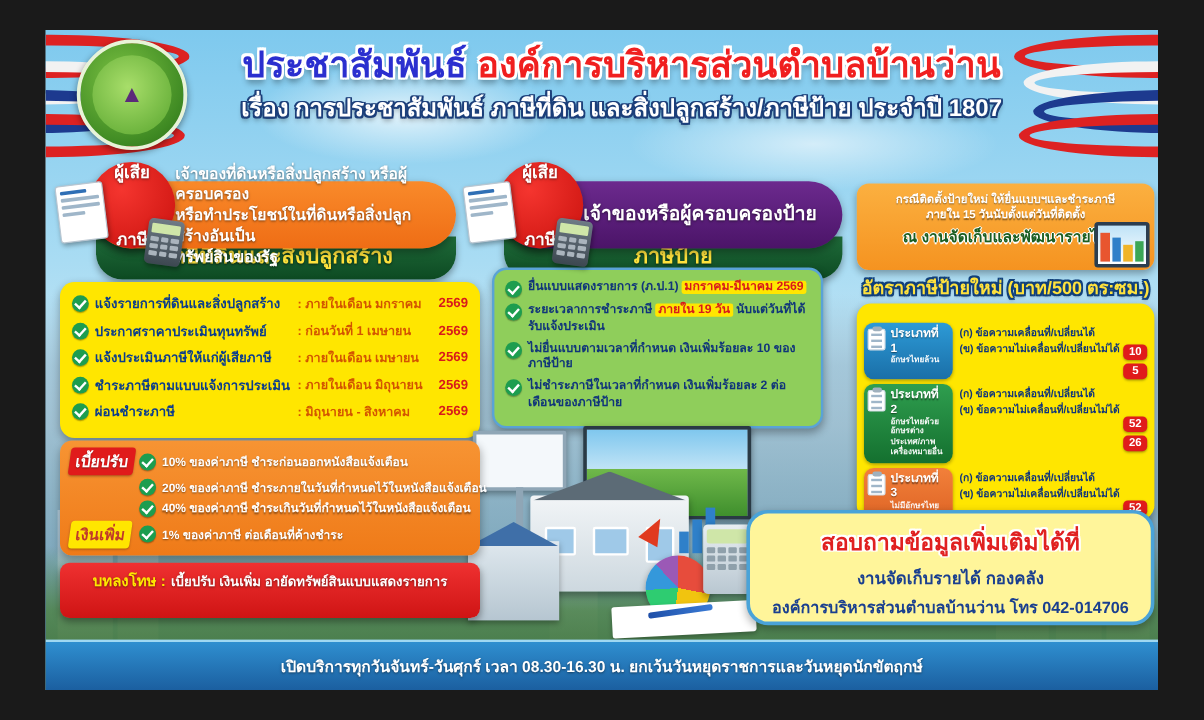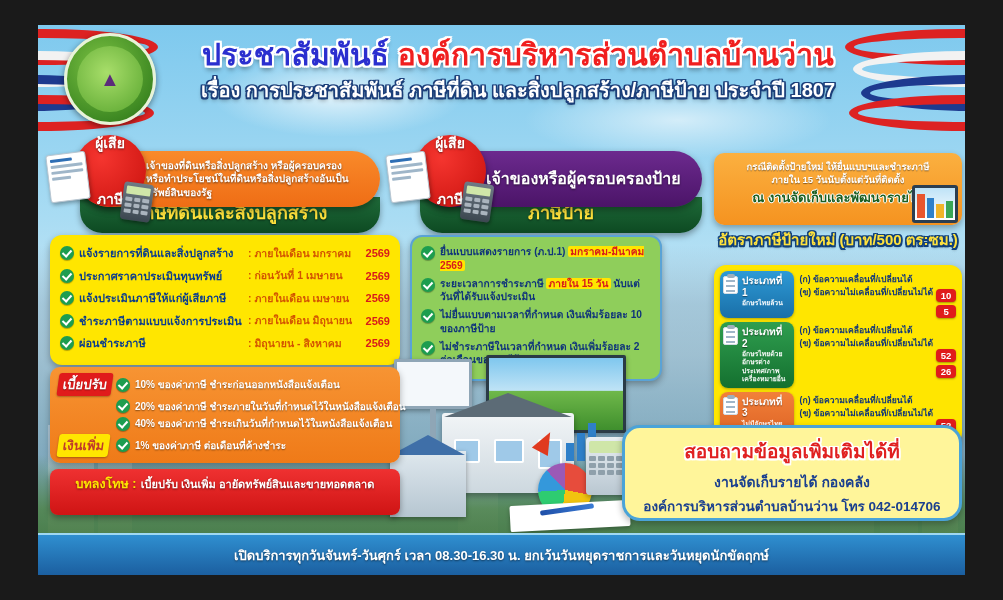--- a/index.html
+++ b/index.html
@@ -57,21 +57,21 @@
     text-shadow:-1.5px 0 #1c3f7a,1.5px 0 #1c3f7a,0 -1.5px #1c3f7a,0 1.5px #1c3f7a,
       -1.5px -1.5px #1c3f7a,1.5px -1.5px #1c3f7a,-1.5px 1.5px #1c3f7a,1.5px 1.5px #1c3f7a,0 3px 4px rgba(0,0,0,.4); }
 
   
   .payer { position:absolute; }
   .payer-pill { position:relative; height:56px; border-radius:28px;
      display:flex; align-items:center; padding-left:66px; padding-right:12px;
      box-shadow:0 3px 7px rgba(0,0,0,.35); }
   .payer-pill.orange { background:linear-gradient(180deg,#f98a2a,#ef6d15); }
   .payer-pill.purple { background:linear-gradient(180deg,#6c2a8e,#4b1468); }
-  .payer-text { color:#fff; font-size:10px; font-weight:bold; line-height:1.32;
+  .payer-text { color:#fff; font-size:13px; font-weight:bold; line-height:1.32;
      text-shadow:0 1px 2px rgba(0,0,0,.55); }
   .payer-text.big { font-size:16px; }
   .payer-badge { position:absolute; left:-6px; top:-16px; width:72px; height:72px; border-radius:50%;
      background:radial-gradient(circle at 38% 32%,#f5352f,#c7100c);
      box-shadow:0 3px 7px rgba(0,0,0,.4); z-index:3;
      display:flex; flex-direction:column; align-items:center; justify-content:space-between;}
   .payer-badge span { color:#fff; font-weight:bold; font-size:14px; line-height:1.15;
      text-shadow:0 1px 2px rgba(0,0,0,.5);}
   .doc-ico { position:absolute; left:-32px; top:2px; width:40px; height:48px; background:#fff;
      border:1px solid #b9c6d1; border-radius:3px; transform:rotate(-7deg);
@@ -118,31 +118,31 @@
   .row { display:flex; align-items:center; margin-bottom:4.5px; }
   .chk { flex:none; width:14px; height:14px; border-radius:50%;
      background:#1d9d4f; margin-right:5px; position:relative; box-shadow:0 1px 1px rgba(0,0,0,.3);}
   .chk::after { content:""; position:absolute; left:4px; top:2px; width:4px; height:7px;
      border:solid #fff; border-width:0 2px 2px 0; transform:rotate(42deg); }
   .row-label { flex:1; font-size:11px; font-weight:bold; color:#0b3c8c; white-space:nowrap;}
   .row-mid { width:108px; font-size:10.5px; font-weight:bold; color:#d35400; white-space:nowrap;}
   .row-year { width:34px; text-align:right; font-size:11px; font-weight:bold; color:#d81b1b;}
 
   
-  .card-mid { position:absolute; left:372px; top:210px; width:252px; min-height:128px;
+  .card-mid { position:absolute; left:372px; top:198px; width:276px; min-height:128px;
      background:#8fce5b; border-radius:12px; padding:8px 9px;
      box-shadow:0 3px 7px rgba(0,0,0,.32); border:2px solid #5aa3d6; }
   .mrow { display:flex; margin-bottom:4px; }
   .mrow .chk { margin-top:1px; }
   .mtext { flex:1; font-size:10.2px; font-weight:bold; color:#10357a; line-height:1.35;}
   .hl-y { background:#ffe600; color:#d81b1b; padding:0 2px; border-radius:2px; }
 
   
-  .card-rate { position:absolute; left:676px; top:240px; width:248px; height:180px;
-     background:#ffe600; border-radius:12px; padding:6px 6px;
+  .card-rate { position:absolute; left:676px; top:228px; width:248px; height:180px;
+     background:#ffe600; border-radius:12px; padding:16px 6px;
      box-shadow:0 3px 7px rgba(0,0,0,.32);}
   .rrow { display:flex; align-items:stretch; margin-bottom:4px; }
   .rtype { width:74px; border-radius:8px; padding:4px 4px 4px 22px; position:relative;
      color:#fff; font-weight:bold; box-shadow:0 1px 3px rgba(0,0,0,.3);}
   .rtype.c1{background:linear-gradient(180deg,#2d9ad6,#1a6fa8);}
   .rtype.c2{background:linear-gradient(180deg,#2f9e4f,#14702f);}
   .rtype.c3{background:linear-gradient(180deg,#f2803a,#d4561a);}
   .rtype .tt { font-size:10px; line-height:1.15; text-shadow:0 1px 1px rgba(0,0,0,.45);}
   .rtype .ss { font-size:6.8px; line-height:1.25; opacity:.95; margin-top:1px;}
   .clip { position:absolute; left:3px; top:5px; width:15px; height:18px; background:#fff;
@@ -392,21 +392,21 @@
     </div>
   </div>
 
   <div class="card-mid">
     <div class="mrow">
       <span class="chk"></span>
       <span class="mtext"><span>ยื่นแบบแสดงรายการ (ภ.ป.1) </span><span class="hl-y">มกราคม-มีนาคม 2569</span><span></span></span>
     </div>
     <div class="mrow">
       <span class="chk"></span>
-      <span class="mtext"><span>ระยะเวลาการชำระภาษี </span><span class="hl-y">ภายใน 15 วัน</span><span> นับแต่วันที่ได้รับแจ้งประเมิน</span></span>
+      <span class="mtext"><span>ระยะเวลาการชำระภาษี </span><span class="hl-y">ภายใน 19 วัน</span><span> นับแต่วันที่ได้รับแจ้งประเมิน</span></span>
     </div>
     <div class="mrow">
       <span class="chk"></span>
       <span class="mtext">ไม่ยื่นแบบตามเวลาที่กำหนด เงินเพิ่มร้อยละ 10 ของภาษีป้าย</span>
     </div>
     <div class="mrow">
       <span class="chk"></span>
       <span class="mtext">ไม่ชำระภาษีในเวลาที่กำหนด เงินเพิ่มร้อยละ 2 ต่อเดือนของภาษีป้าย</span>
     </div>
   </div>
@@ -530,21 +530,21 @@
       <span class="pleft">
         <span class="ptag yel">เงินเพิ่ม</span>
       </span>
       <span class="chk"></span>
       <span class="ptext">1% ของค่าภาษี ต่อเดือนที่ค้างชำระ</span>
     </div>
   </div>
 
   <div class="bar-red">
     <span class="lbl">บทลงโทษ :</span>
-    <span class="txt">เบี้ยปรับ เงินเพิ่ม อายัดทรัพย์สินและขายทอดตลาด</span>
+    <span class="txt">เบี้ยปรับ เงินเพิ่ม อายัดทรัพย์สินแบบแสดงรายการ</span>
   </div>
 
   <div class="card-contact">
     <div class="ct-title">สอบถามข้อมูลเพิ่มเติมได้ที่</div>
     <div class="ct-l1">งานจัดเก็บรายได้ กองคลัง</div>
     <div class="ct-l2">องค์การบริหารส่วนตำบลบ้านว่าน โทร 042-014706</div>
   </div>
 
   <div class="bottom-bar">
     <span>เปิดบริการทุกวันจันทร์-วันศุกร์ เวลา 08.30-16.30 น. ยกเว้นวันหยุดราชการและวันหยุดนักขัตฤกษ์</span>

